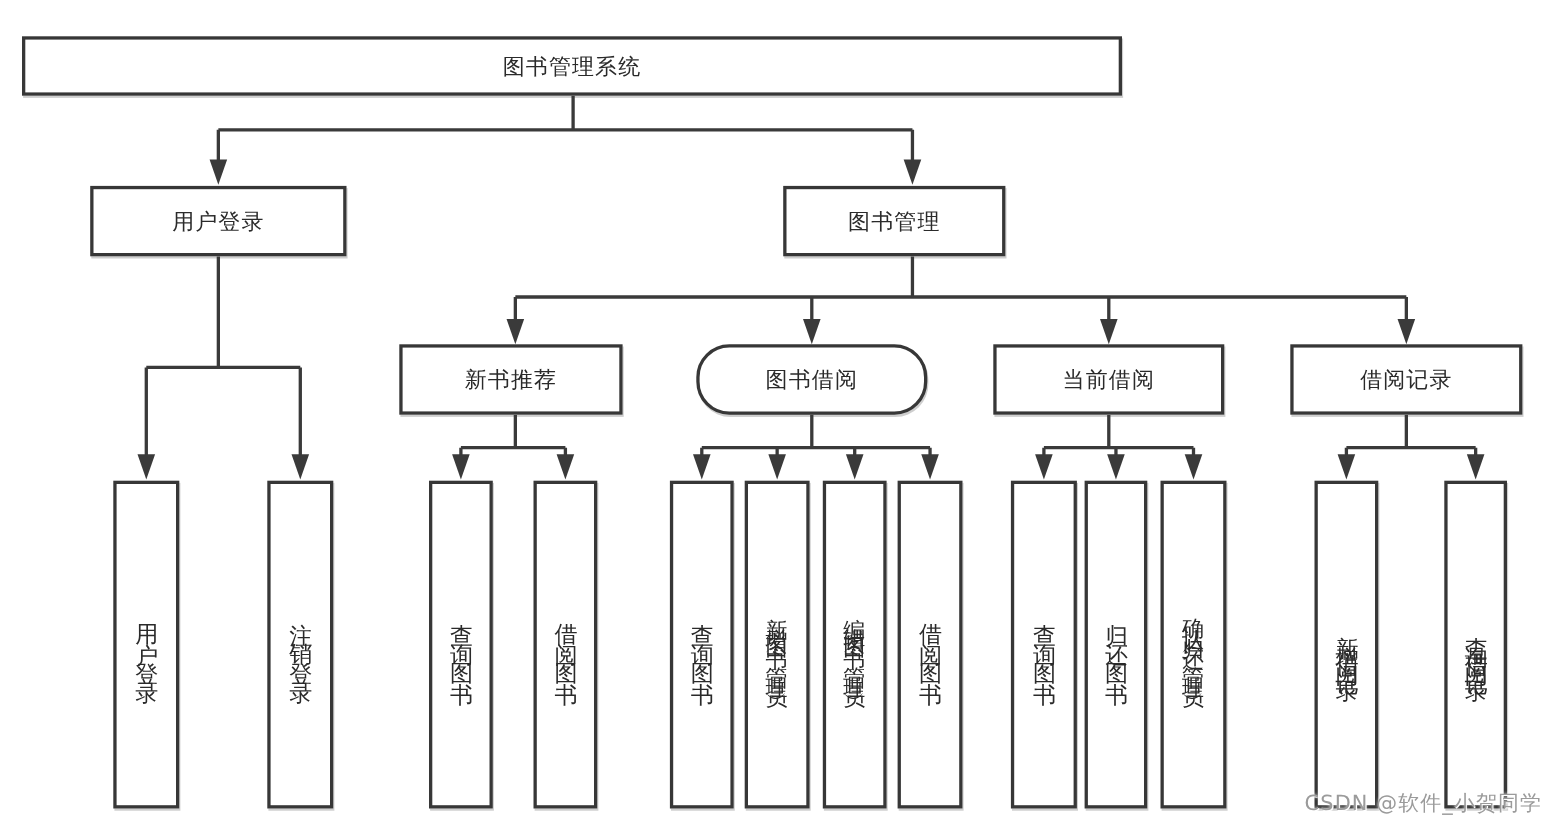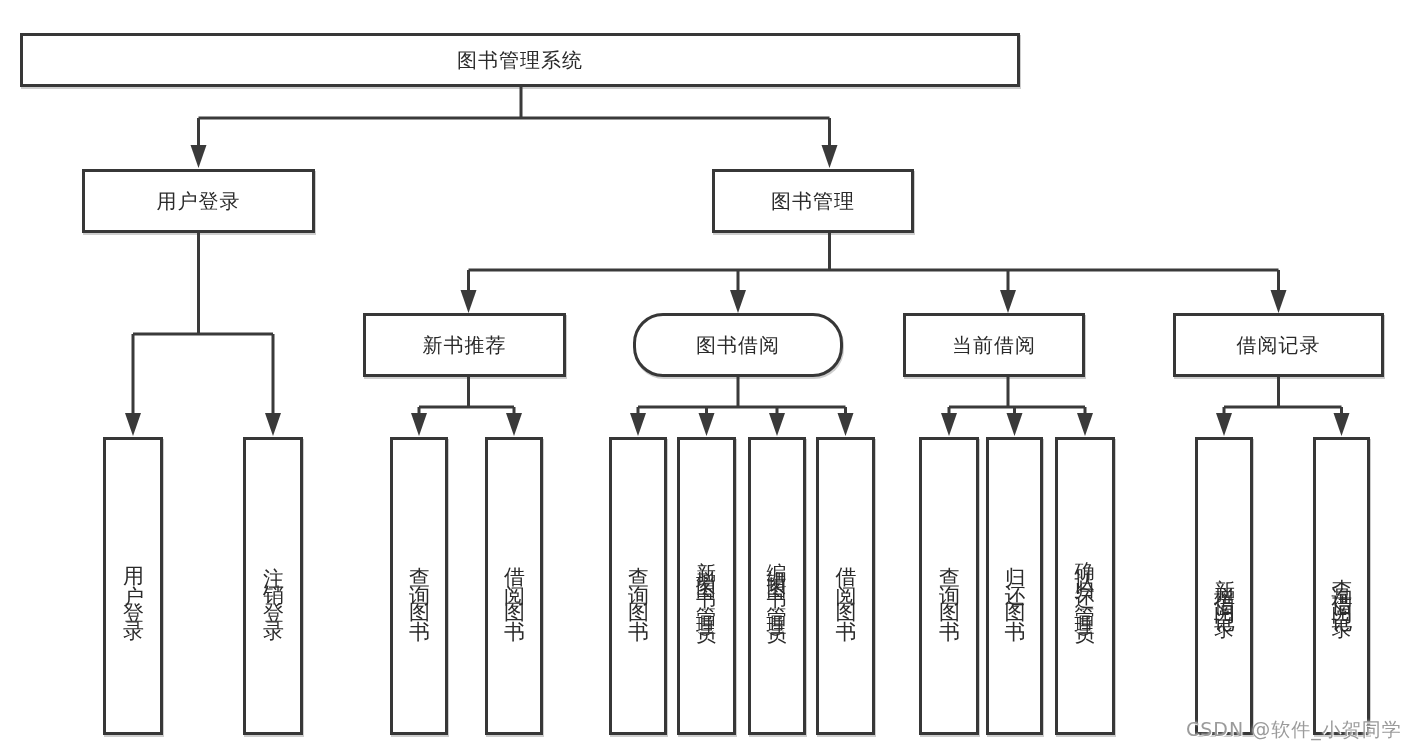--- a/index.html
+++ b/index.html
@@ -99,21 +99,21 @@
   <div class="box" style="left:712px; top:169px; width:202px; height:64px;">
     <span class="h-label">图书管理</span>
   </div>
 
   <div class="box" style="left:363px; top:313px; width:203px; height:64px;">
     <span class="h-label">新书推荐</span>
   </div>
   <div class="box" style="left:633px; top:313px; width:210px; height:64px;border-radius:30px;">
     <span class="h-label">图书借阅</span>
   </div>
-  <div class="box" style="left:903px; top:313px; width:182px; height:64px;">
+  <div class="box" style="left:903px; top:313px; width:210px; height:64px;">
     <span class="h-label">当前借阅</span>
   </div>
   <div class="box" style="left:1173px; top:313px; width:211px; height:64px;">
     <span class="h-label">借阅记录</span>
   </div>
 
   <div class="box leaf cs4" style="left:103px; top:437px; width:60px; height:298px;">
     <span>用户登录</span>
   </div>
   <div class="box leaf cs4" style="left:243px; top:437px; width:60px; height:298px;">

